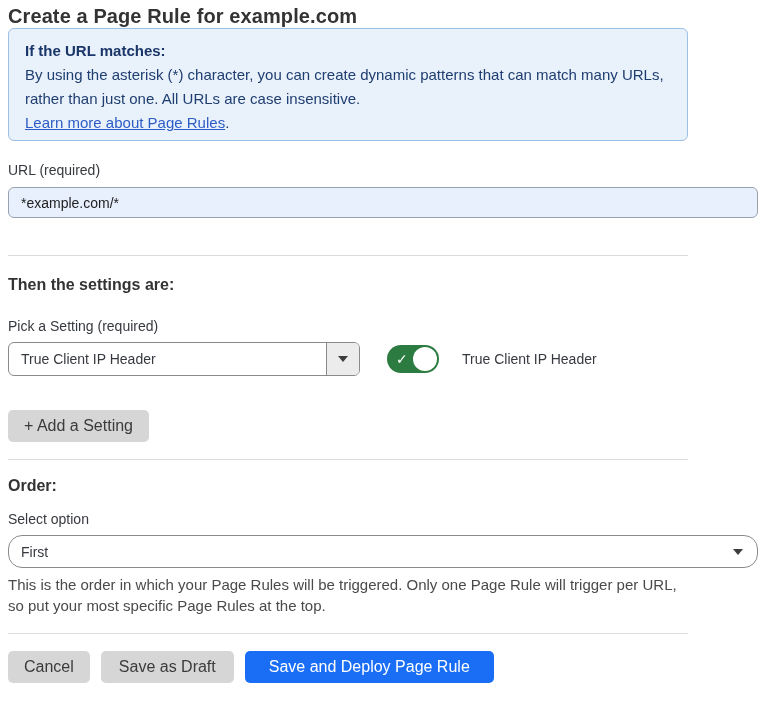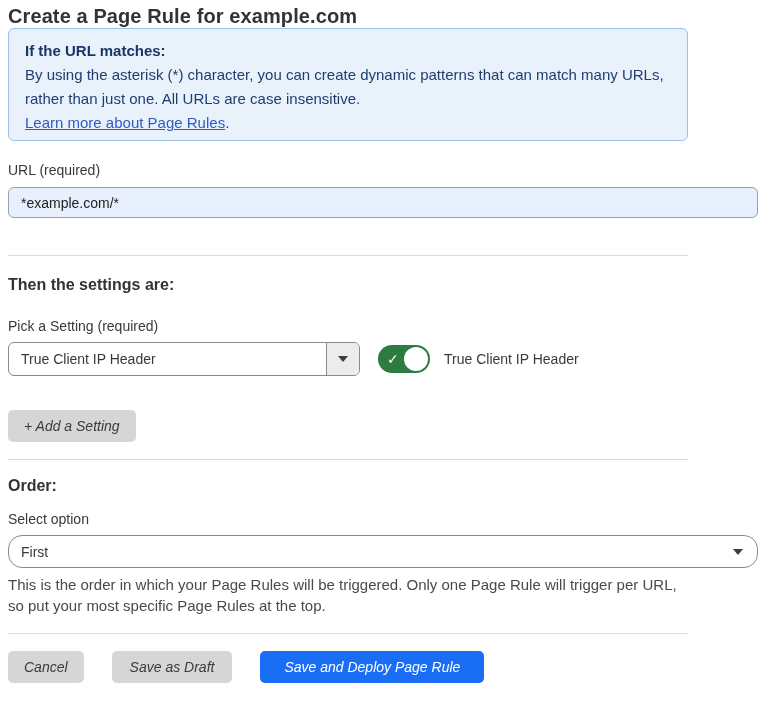--- a/index.html
+++ b/index.html
@@ -67,20 +67,21 @@
     margin-top: 20px;
     font-size: 16px;
     font-weight: 700;
     color: #333333;
   }
 
   .setting-row {
     margin-top: 8px;
     display: flex;
     align-items: center;
+    gap: 9px;
   }
 
   .combobox {
     width: 352px;
     height: 34px;
     background: #ffffff;
     border: 1px solid #8a8a8a;
     border-radius: 6px;
     display: flex;
     align-items: stretch;
@@ -140,25 +141,24 @@
     margin-left: 14px;
     font-size: 14px;
     color: #36393f;
   }
 
   .btn {
     display: inline-block;
     border: none;
     border-radius: 5px;
     font-family: "Liberation Sans", "DejaVu Sans", sans-serif;
-    font-size: 14px;
+    font-size: 16px;
     padding: 0 16px;
     height: 32px;
     cursor: pointer;
-    font-style: italic;
   }
   .btn-gray { background: #d6d6d6; color: #3b3b3b; }
   .btn-blue { background: #1a6ef5; color: #ffffff; }
 
   .add-setting { margin-top: 34px; }
 
   .order-select {
     margin-top: 8px;
     width: 750px;
     height: 33px;
@@ -178,21 +178,21 @@
     margin-top: 6px;
     font-size: 15px;
     line-height: 21px;
     color: #4a4a4a;
     max-width: 745px;
   }
 
   .footer-buttons {
     margin-top: 17px;
     display: flex;
-    gap: 28px;
+    gap: 11px;
   }
   .footer-buttons .btn-draft { padding: 4px 18px; }
   .footer-buttons .btn-deploy { padding: 0 24px; }
 </style>
 </head>
 <body>
 
 <div class="page">
 
   <h1 class="page-title">Create a Page Rule for example.com</h1>

